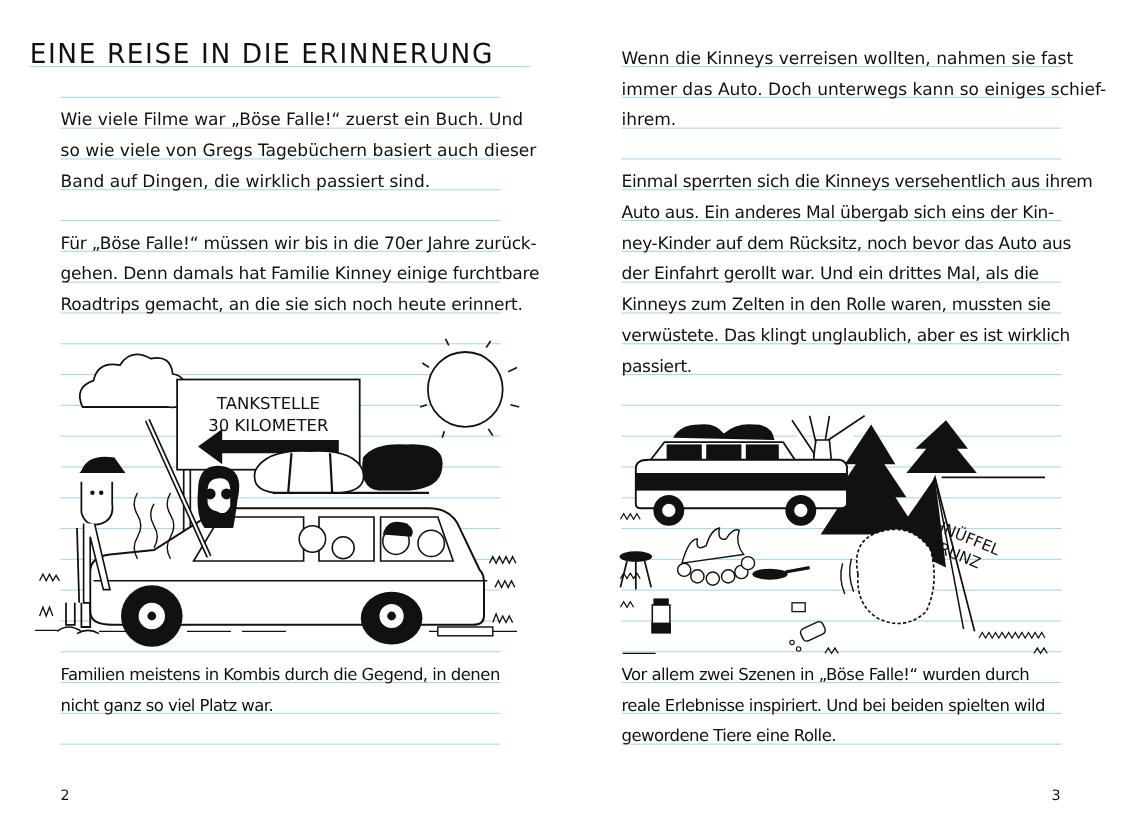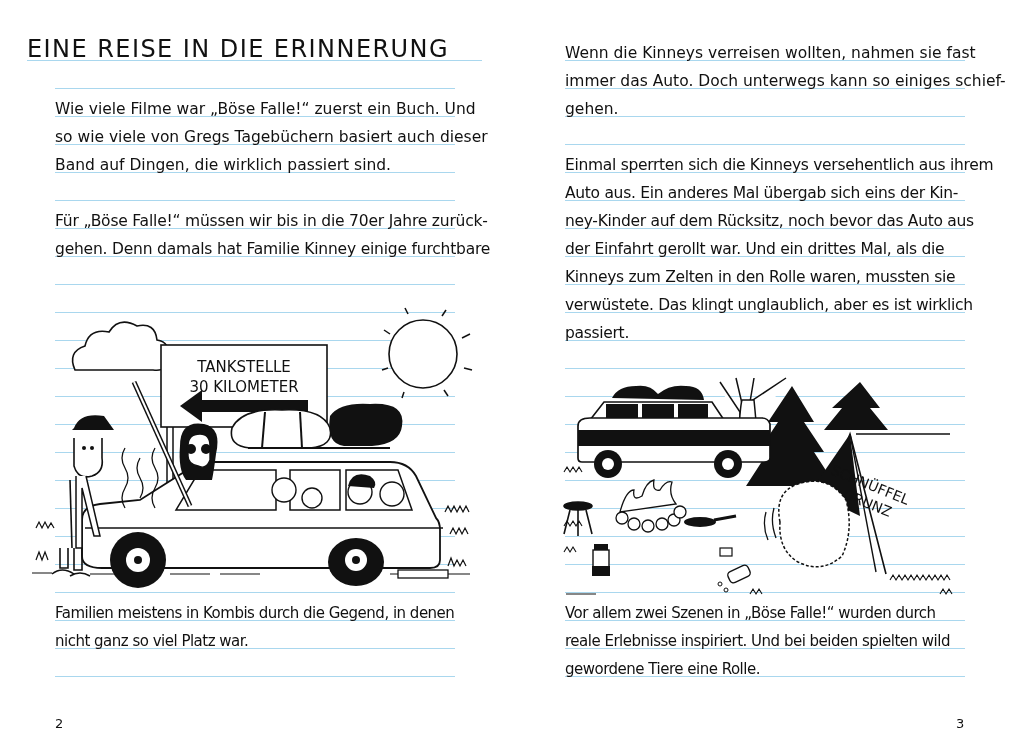--- a/index.html
+++ b/index.html
@@ -63,20 +63,21 @@
 
   <div class="para" style="left:55px;top:95px">
     <span class="ln">Wie viele Filme war „Böse Falle!“ zuerst ein Buch. Und</span>
     <span class="ln">so wie viele von Gregs Tagebüchern basiert auch dieser</span>
     <span class="ln">Band auf Dingen, die wirklich passiert sind.</span>
   </div>
 
   <div class="para" style="left:55px;top:207px;letter-spacing:-0.2px">
     <span class="ln">Für „Böse Falle!“ müssen wir bis in die 70er Jahre zurück-</span>
     <span class="ln">gehen. Denn damals hat Familie Kinney einige furchtbare</span>
+    <span class="ln">Roadtrips gemacht, an die sie sich noch heute erinnert.</span>
   </div>
 
   <svg class="illus" style="left:30px;top:298px" width="460" height="300" viewBox="0 0 460 300">
 
     <path d="M45,72 q-8,-18 10,-24 q4,-18 24,-14 q10,-16 28,-6 q18,-4 20,14 q14,2 10,18 q2,14 -14,12 z" fill="#fff" stroke="#111" stroke-width="1.6"></path>
 
     <g>
       <circle cx="393" cy="56" r="34" fill="#fff" stroke="#111" stroke-width="1.6"></circle>
       <line x1="375" y1="10" x2="378" y2="16" stroke="#111" stroke-width="1.5"></line>
       <line x1="416" y1="12" x2="412" y2="18" stroke="#111" stroke-width="1.5"></line>
@@ -192,21 +193,21 @@
     <div class="rule" style="left:55px;width:400px;top:564px"></div>
     <div class="rule" style="left:55px;width:400px;top:592px"></div>
     <div class="rule" style="left:55px;width:400px;top:620px"></div>
     <div class="rule" style="left:55px;width:400px;top:648px"></div>
     <div class="rule" style="left:55px;width:400px;top:676px"></div>
   </div>
 
   <div class="para" style="left:55px;top:39px">
     <span class="ln">Wenn die Kinneys verreisen wollten, nahmen sie fast</span>
     <span class="ln">immer das Auto. Doch unterwegs kann so einiges schief-</span>
-    <span class="ln">gehen.</span>
+    <span class="ln">ihrem.</span>
   </div>
 
   <div class="para" style="left:55px;top:151px;letter-spacing:-0.3px">
     <span class="ln">Einmal sperrten sich die Kinneys versehentlich aus ihrem</span>
     <span class="ln">Auto aus. Ein anderes Mal übergab sich eins der Kin-</span>
     <span class="ln">ney-Kinder auf dem Rücksitz, noch bevor das Auto aus</span>
     <span class="ln">der Einfahrt gerollt war. Und ein drittes Mal, als die</span>
     <span class="ln">Kinneys zum Zelten in den Rolle waren, mussten sie</span>
     <span class="ln">verwüstete. Das klingt unglaublich, aber es ist wirklich</span>
     <span class="ln">passiert.</span>

